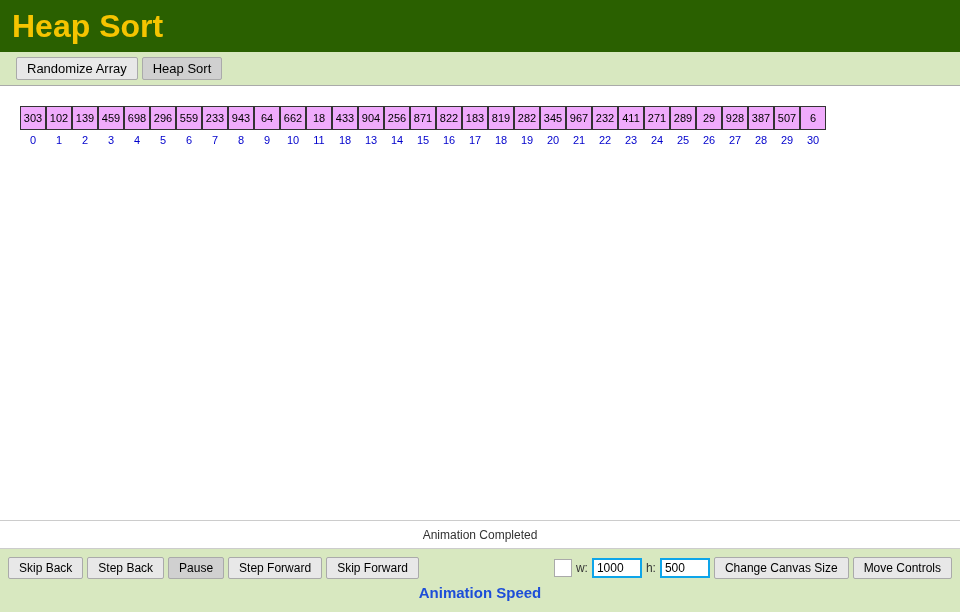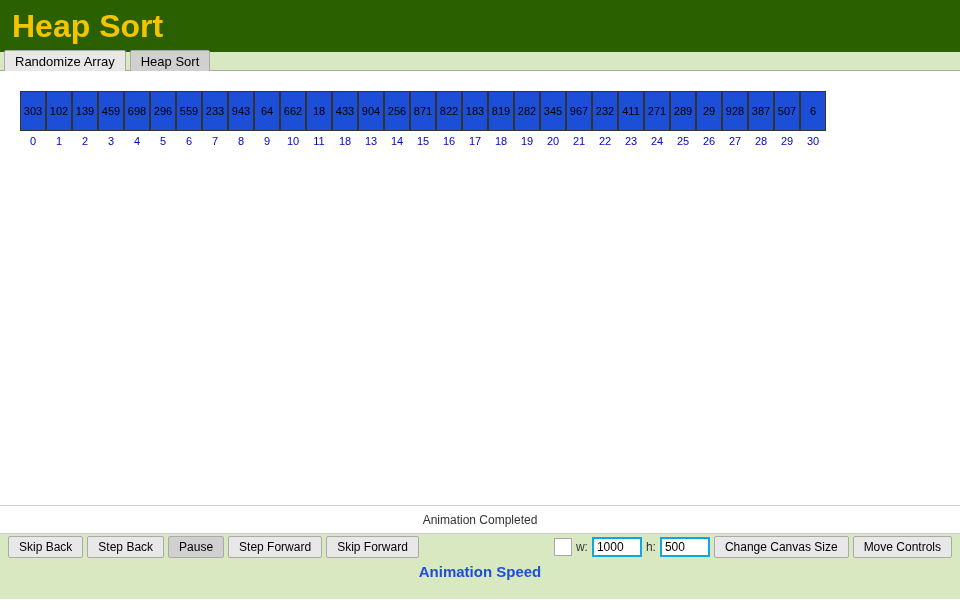--- a/index.html
+++ b/index.html
@@ -14,25 +14,25 @@
     }
     #header h1 {
       color: #f5c400;
       font-size: 32px;
       font-weight: bold;
     }
 
     #toolbar {
       background: #d8e8c0;
       border-bottom: 1px solid #aaa;
-      padding: 5px 4px;
+      padding: 5px 16px;
       display: flex;
       gap: 4px;
-      height: 19px;
-      align-items: center;
+      height: 34px;
+      align-items: flex-start;
     }
     .toolbar-btn {
       background: #e8e8e8;
       border: 1px solid #aaa;
       padding: 3px 10px;
       cursor: pointer;
       font-size: 13px;
       border-radius: 2px;
     }
     .toolbar-btn:hover, .toolbar-btn.active {
@@ -55,27 +55,27 @@
     }
 
     #array-cells {
       display: flex;
       flex-direction: row;
     }
 
     .array-cell {
       border: 1px solid #333;
       min-width: 26px;
-      height: 40px;
+      height: 24px;
       display: flex;
       align-items: center;
       justify-content: center;
       font-size: 11px;
       color: #000;
-      background: #1d4ed8;
+      background: #f0abfc;
     }
 
     #array-indices {
       display: flex;
       flex-direction: row;
     }
 
     .array-index {
       min-width: 26px;
       height: 20px;
@@ -153,21 +153,21 @@
       height: 66px;
       background: #d8e8c0;
       border-top: 1px solid #ccc;
       display: flex;
       flex-direction: column;
     }
 
     #controls-line {
       display: flex;
       align-items: center;
-      padding: 2px 8px 0 8px;
+      padding: 8px 8px 0 8px;
       gap: 4px;
       justify-content: flex-end;
     }
 
     #speed-line {
       display: flex;
       align-items: center;
       justify-content: center;
       height: 26px;
     }

